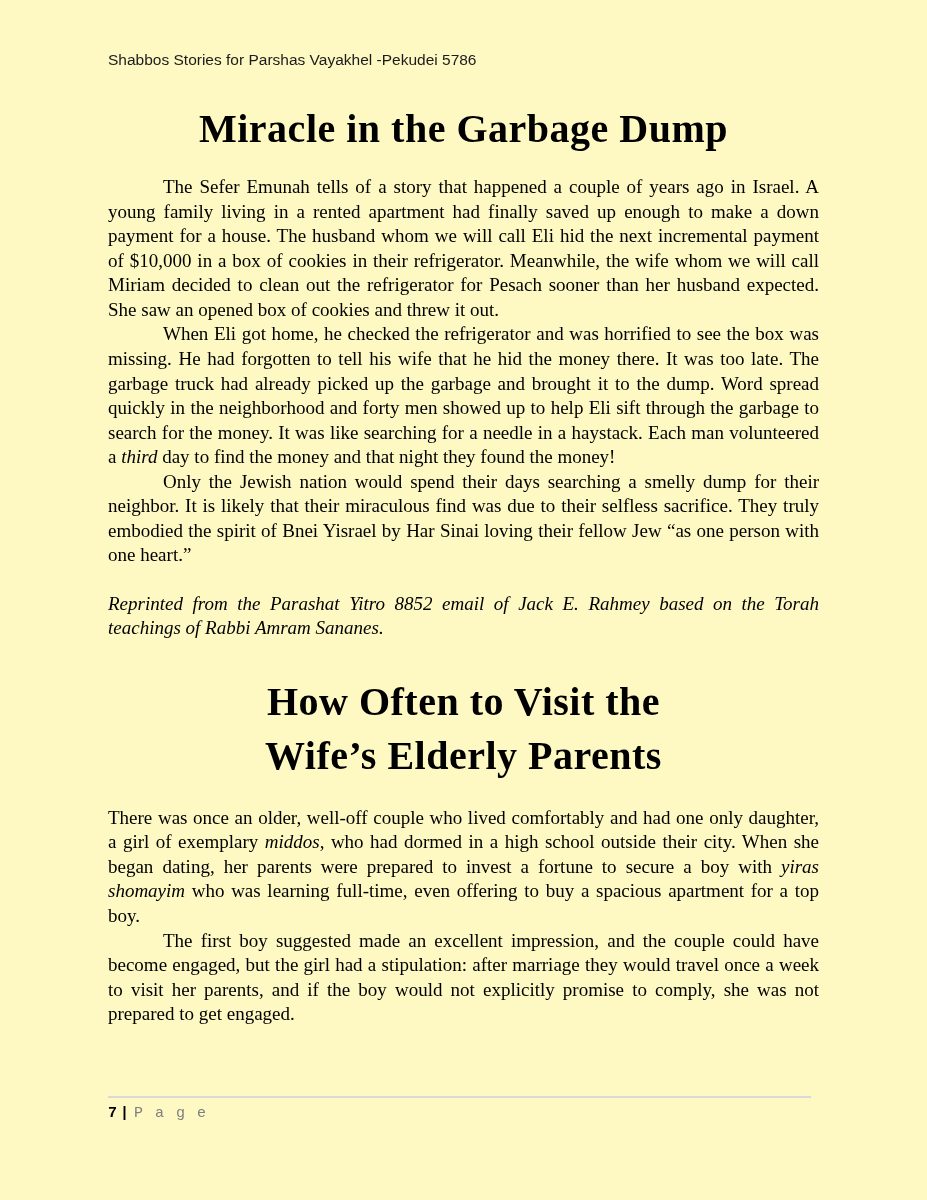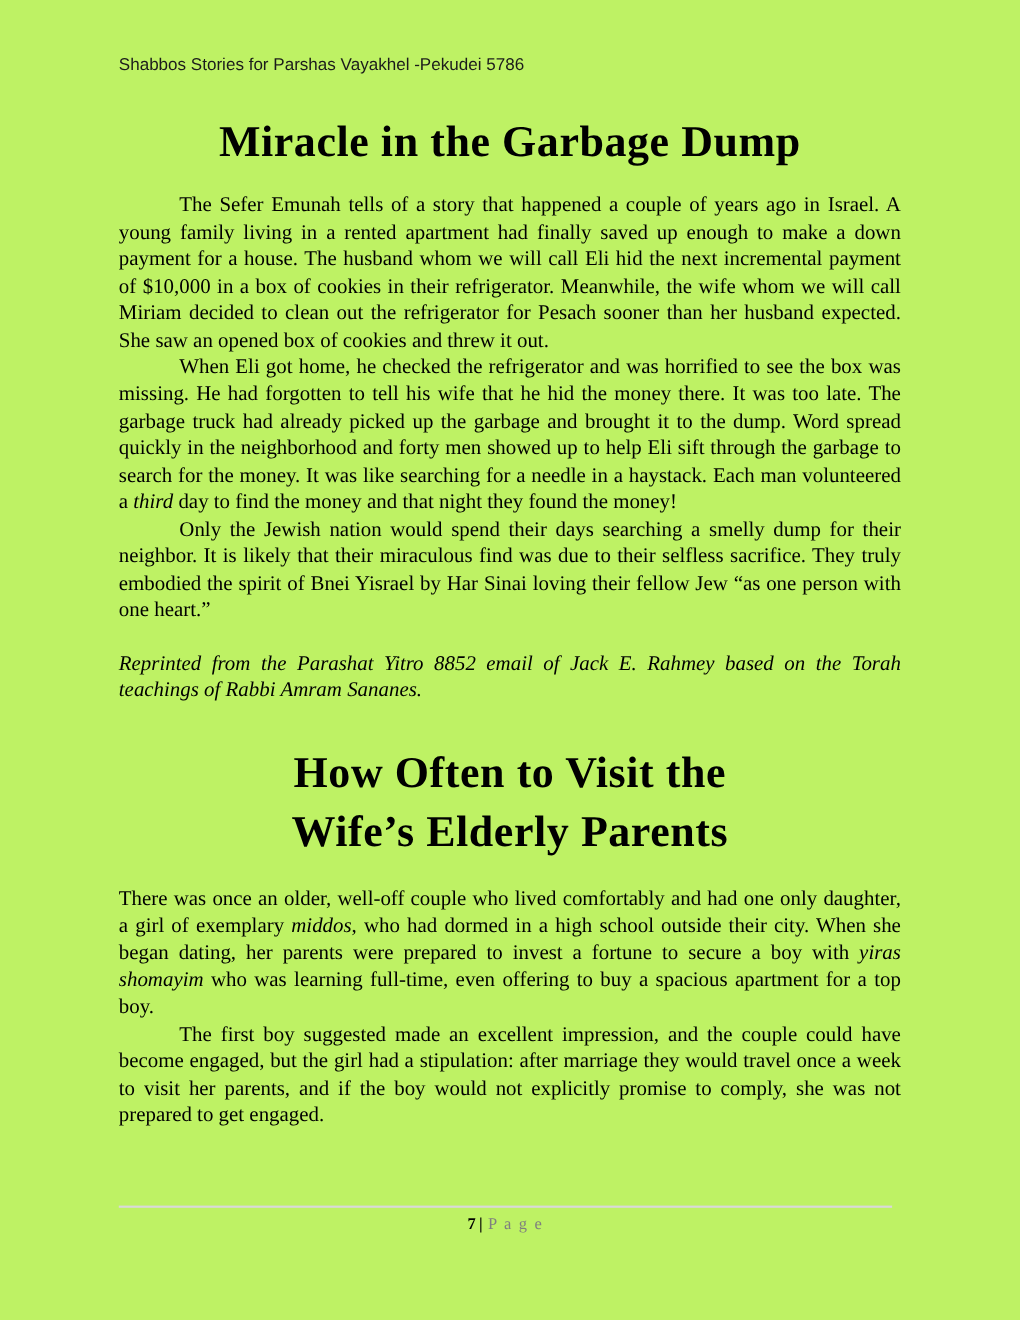--- a/index.html
+++ b/index.html
@@ -4,21 +4,21 @@
 <style>
   html, body {
     margin: 0;
     padding: 0;
     background: #ffffff;
   }
   .page {
     position: relative;
     width: 927px;
     height: 1200px;
-    background: #bef264;
+    background: #fef9c3;
     box-sizing: border-box;
     padding: 50px 108px 0 108px;
     font-family: "Liberation Serif", serif;
     color: #000000;
     overflow: hidden;
   }
   .running-header {
     font-family: "Liberation Sans", sans-serif;
     font-size: 15.5px;
     line-height: 19px;
@@ -59,24 +59,23 @@
   .article-body em {
     font-style: italic;
   }
   .page-footer {
     position: absolute;
     left: 108px;
     right: 116px;
     top: 1096px;
     border-top: 2px solid #d9d9d9;
     padding-top: 7px;
-    font-family: Liberation Serif, serif;
+    font-family: Liberation Mono, monospace;
     font-size: 15px;
     color: #000000;
-    text-align: center;
   }
   .page-footer .pagenum {
     font-weight: 700;
   }
   .page-footer .sep {
     font-weight: 700;
     margin: 0 5px 0 3px;
   }
   .page-footer .pglabel {
     color: #7f7f7f;

